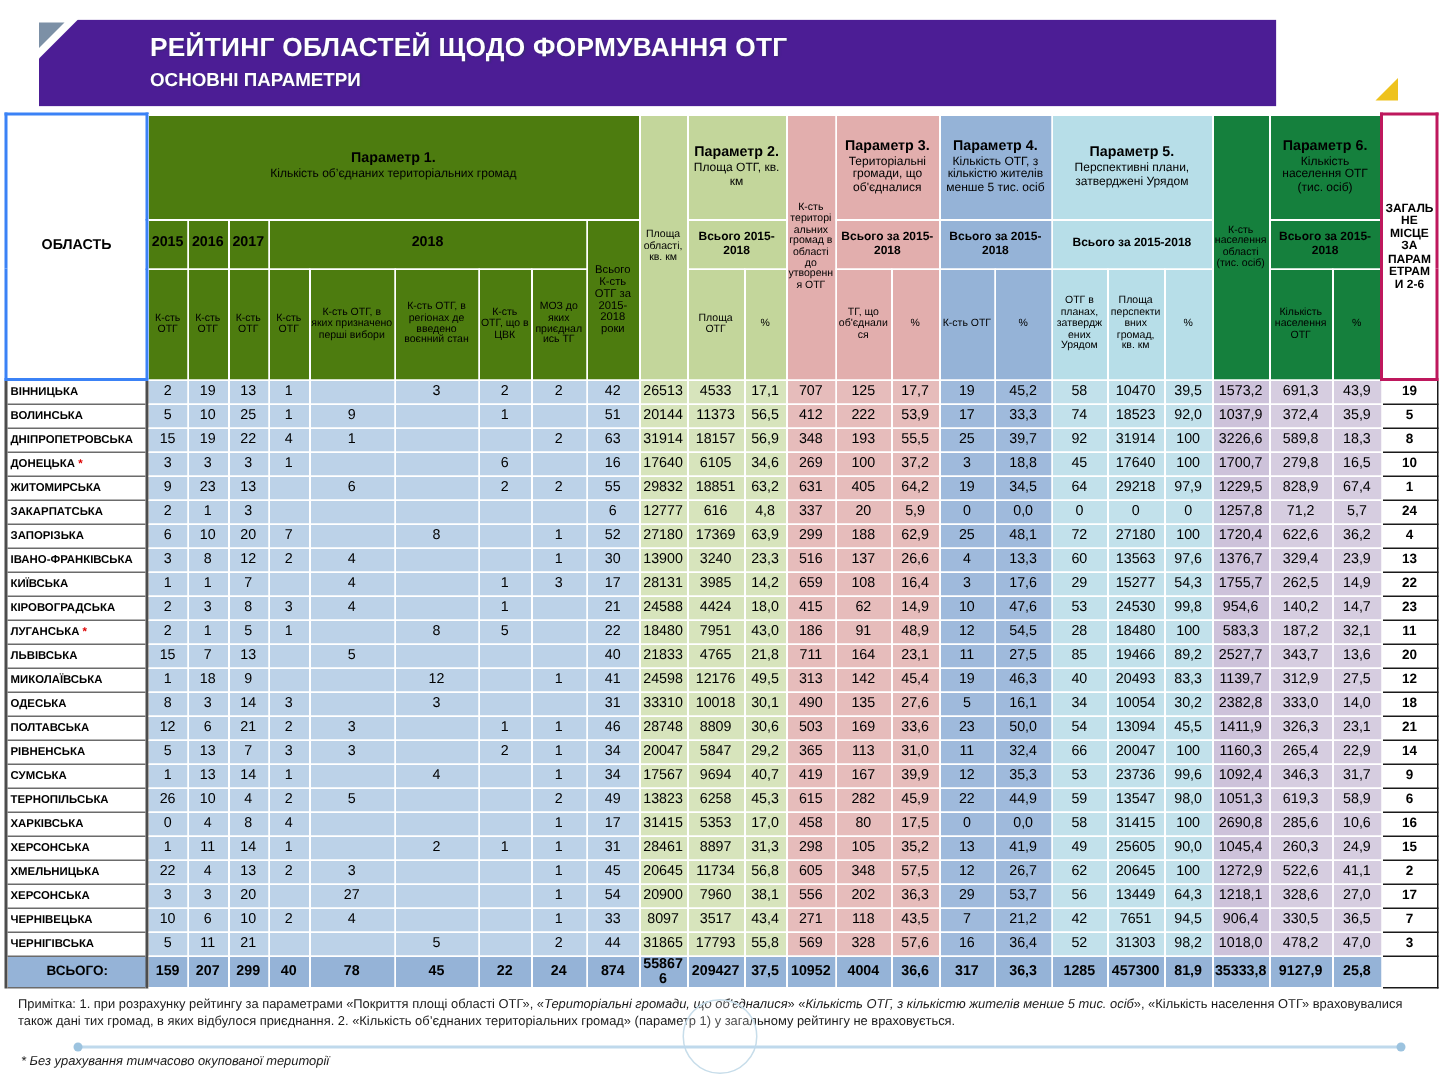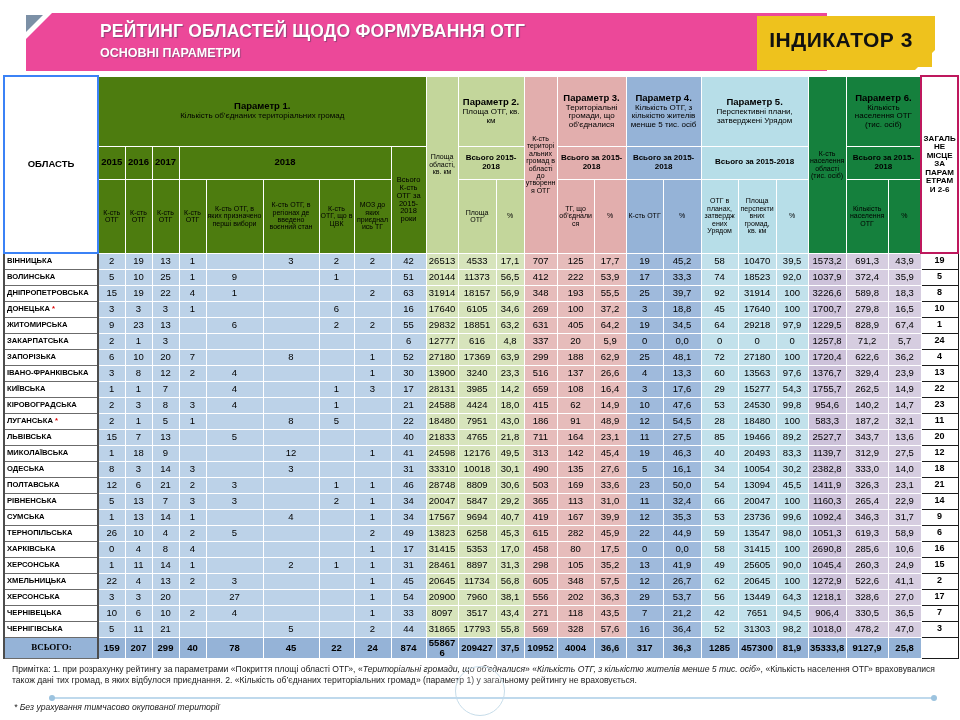--- a/index.html
+++ b/index.html
@@ -1,21 +1,21 @@
 <!DOCTYPE html>
 <html><head>
 <meta charset="utf-8">
 <style>
   html,body{margin:0;padding:0;background:#fff;}
   .page{position:relative;width:960px;height:720px;background:#fff;overflow:hidden;
         font-family:"Liberation Sans","DejaVu Sans",sans-serif;color:#000;}
 
   
-  .banner{position:absolute;left:26px;top:13px;width:801px;height:58px;background:#ec4899;
-          clip-path:polygon(26px 0,100% 0,100% 100%,0 100%,0 26px);}
+  .banner{position:absolute;left:26px;top:13px;width:801px;height:58px;background:#4c1d95;
+          clip-path:polygon(26px 0,100% 0,100% 100%,0 100%,0 26px);padding-left:24px;}
   .banner-corner{position:absolute;left:26px;top:15px;width:0;height:0;
           border-top:17px solid #7C90A6;border-right:17px solid transparent;}
   .banner .title{position:absolute;left:74px;top:8px;font-size:17.5px;font-weight:800;color:#fff;
           letter-spacing:.2px;text-shadow:1px 1px 1px rgba(40,60,80,.45);white-space:nowrap;}
   .banner .subtitle{position:absolute;left:74px;top:33px;font-size:12.5px;font-weight:800;color:#fff;
           text-shadow:1px 1px 1px rgba(40,60,80,.4);white-space:nowrap;}
   .indicator{position:absolute;left:757px;top:16px;width:178px;height:54px;background:#EEC21D;
           clip-path:polygon(0 0,100% 0,100% calc(100% - 20px),calc(100% - 20px) 100%,0 100%);}
   .indicator .ind-label{position:absolute;left:0;right:10px;top:12px;text-align:center;
           font-size:21px;font-weight:800;color:#111;letter-spacing:.5px;}
@@ -48,21 +48,21 @@
   th.yr{font-weight:600;font-size:9.5px;}
   th.tot2{font-weight:700;font-size:8px;}
   th.name-h{background:#fff;border:2px solid #3b82f6;font-weight:700;font-size:9.5px;}
   th.rank-h{background:#fff;border:2px solid #be185d;font-weight:700;font-size:8px;}
 
   td.name{background:#fff;border:1px solid #6b6b6b;border-left:2px solid #4d4d4d;
           border-right:2px solid #4d4d4d;text-align:left;font-weight:700;font-size:7.6px;
           padding-left:2px;white-space:nowrap;}
   td.name .star{color:#d00;font-weight:700;}
   tr.totals td{background:#95B3D7;font-weight:700;font-size:9.5px;}
-  tr.totals td.name{background:#95B3D7;text-align:center;font-size:9px;font-family:Liberation Serif, serif;}
+  tr.totals td.name{background:#95B3D7;text-align:center;font-size:9px;}
   tr.totals td.cr{background:#fff;border:1.5px solid #1a1a1a;}
 
   
   .note{position:absolute;left:12px;top:664px;width:936px;font-size:8.6px;line-height:1.32;color:#1a1a1a;}
   .note .it{font-style:italic;}
   .divider{position:absolute;left:54px;top:697px;width:878px;height:2px;background:#BFD9EC;}
   .divider:before,.divider:after{content:"";position:absolute;top:-2px;width:6px;height:6px;
           border-radius:50%;background:#9CC3DF;}
   .divider:before{left:-5px;} .divider:after{right:-5px;}
   .asterisk-note{position:absolute;left:14px;top:702px;font-size:8.6px;font-style:italic;color:#1a1a1a;}
@@ -72,23 +72,20 @@
 </head>
 <body>
 
 <div class="page">
 
   <div class="banner">
     <div class="title">РЕЙТИНГ ОБЛАСТЕЙ ЩОДО ФОРМУВАННЯ ОТГ</div>
     <div class="subtitle">ОСНОВНІ ПАРАМЕТРИ</div>
   </div>
   <div class="banner-corner"></div>
-  <div class="indicator">
-    <div class="ind-label">ІНДИКАТОР 3</div>
-  </div>
   <div class="indicator-fold"></div>
 
   <div class="table-wrap">
     <table>
       <colgroup>
         <col style="width:94px">
           <col style="width:27px">
           <col style="width:27px">
           <col style="width:27px">
         <col style="width:27px">

